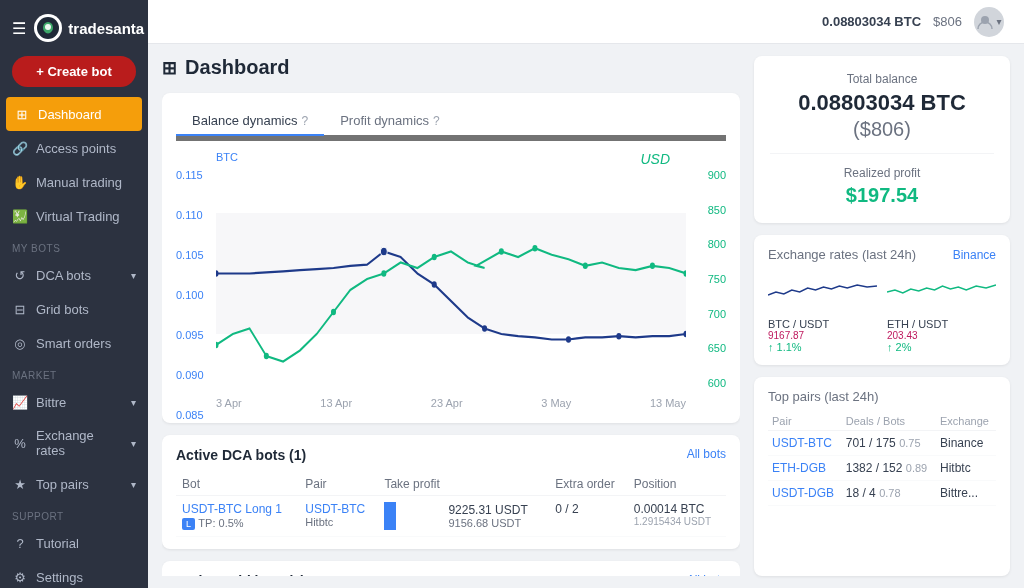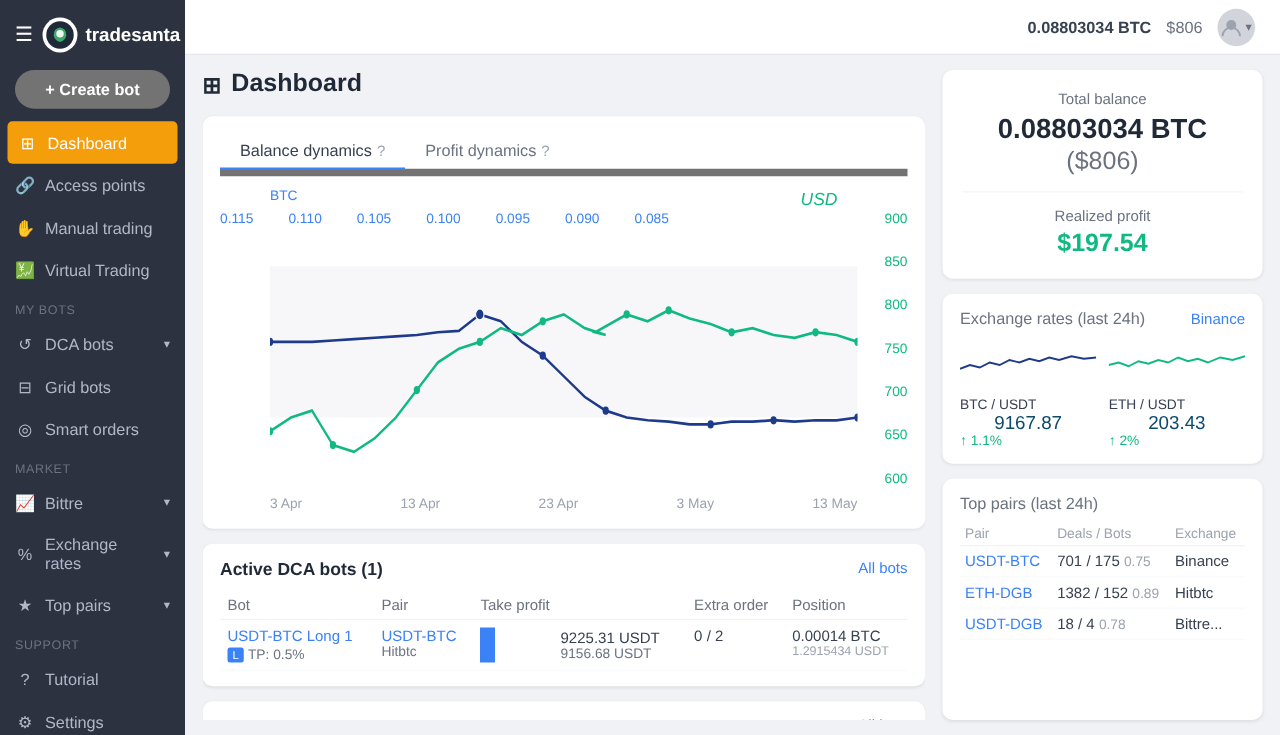--- a/index.html
+++ b/index.html
@@ -10,21 +10,21 @@
     #sidebar::-webkit-scrollbar { width: 4px; }
     #sidebar::-webkit-scrollbar-thumb { background: #555; }
 
     .sidebar-header { display: flex; align-items: center; padding: 14px 12px; gap: 8px; }
     .hamburger-icon { color: #fff; font-size: 16px; cursor: pointer; }
     .brand-logo { display: flex; align-items: center; gap: 6px; }
     .brand-avatar { width: 28px; height: 28px; border-radius: 50%; background: #fff; display: flex; align-items: center; justify-content: center; overflow: hidden; }
     .brand-avatar svg { width: 24px; height: 24px; }
     .brand-name { color: #fff; font-size: 15px; font-weight: 600; }
 
-    .create-bot-btn { margin: 0 12px 10px; background: #737373; color: #fff; border: none; border-radius: 20px; padding: 8px 0; font-size: 13px; font-weight: 600; cursor: pointer; display: flex; align-items: center; justify-content: center; gap: 5px; }
+    .create-bot-btn { margin: 0 12px 10px; background: #b91c1c; color: #fff; border: none; border-radius: 20px; padding: 8px 0; font-size: 13px; font-weight: 600; cursor: pointer; display: flex; align-items: center; justify-content: center; gap: 5px; }
 
     .sidebar-item { display: flex; align-items: center; gap: 8px; padding: 9px 12px; cursor: pointer; font-size: 13px; color: #b0b8c8; position: relative; }
     .sidebar-item.active { background: #f59e0b; color: #fff; border-radius: 4px; margin: 0 6px; padding: 9px 8px; }
     .sidebar-item .item-icon { width: 16px; height: 16px; display: flex; align-items: center; justify-content: center; font-size: 13px; flex-shrink: 0; }
     .sidebar-item .chevron { margin-left: auto; font-size: 10px; }
 
     .sidebar-section-label { font-size: 10px; color: #6b7280; text-transform: uppercase; padding: 10px 12px 4px; letter-spacing: 0.5px; }
 
     
     #main { flex: 1; display: flex; flex-direction: column; overflow: hidden; }
@@ -46,21 +46,21 @@
     .grid-icon { font-size: 18px; }
 
     
     .chart-card { background: #fff; border-radius: 8px; padding: 14px; box-shadow: 0 1px 3px rgba(0,0,0,0.08); }
     .chart-tabs { display: flex; border-bottom: 6px solid #737373; margin-bottom: 10px; }
     .chart-tab { padding: 6px 16px; font-size: 13px; color: #6b7280; cursor: pointer; border-bottom: 2px solid transparent; margin-bottom: -1px; display: flex; align-items: center; gap: 4px; }
     .chart-tab.active { color: #374151; border-bottom-color: #3b82f6; font-weight: 500; }
     .chart-tab .help-icon { color: #9ca3af; font-size: 12px; }
 
     .chart-area { position: relative; height: 240px; }
-    .chart-y-left { position: absolute; left: 0; top: 0; bottom: 20px; display: flex; justify-content: space-between; font-size: 11px; color: #3b82f6; width: 40px; gap: 28px; }
+    .chart-y-left { position: absolute; left: 0; top: 0; bottom: 20px; display: flex; flex-direction: column; justify-content: space-between; font-size: 11px; color: #3b82f6; width: 40px; gap: 28px; }
     .chart-y-right { position: absolute; right: 0; top: 0; bottom: 20px; display: flex; flex-direction: column; justify-content: space-between; font-size: 11px; color: #10b981; width: 38px; text-align: right; }
     .chart-svg { position: absolute; left: 40px; right: 40px; top: 0; bottom: 20px; }
     .chart-x-labels { position: absolute; bottom: 0; left: 40px; right: 40px; display: flex; justify-content: space-between; font-size: 11px; color: #9ca3af; }
     .chart-label-btc { font-size: 11px; color: #3b82f6; margin-left: 40px; }
     .chart-label-usd { font-size: 14px; color: #10b981; margin-right: 56px; font-style: italic; }
 
     
     .bots-card { background: #fff; border-radius: 8px; padding: 12px 14px; box-shadow: 0 1px 3px rgba(0,0,0,0.08); flex-shrink: 0; }
     .bots-header { display: flex; justify-content: space-between; align-items: flex-start; margin-bottom: 10px; }
     .bots-title { font-size: 14px; font-weight: 600; color: #1f2937; }
@@ -88,21 +88,21 @@
 
     .exchange-card { background: #fff; border-radius: 8px; padding: 12px 14px; box-shadow: 0 1px 3px rgba(0,0,0,0.08); }
     .exchange-card-header { display: flex; justify-content: space-between; align-items: center; margin-bottom: 8px; }
     .exchange-card-title { font-size: 13px; color: #6b7280; }
     .exchange-name { font-size: 12px; color: #3b82f6; cursor: pointer; }
     .exchange-mini-charts { display: flex; gap: 10px; margin-bottom: 8px; }
     .mini-chart { flex: 1; height: 40px; }
     .exchange-pairs { display: flex; gap: 10px; }
     .pair-info { flex: 1; }
     .pair-name { font-size: 11px; color: #374151; font-weight: 500; }
-    .pair-price { font-size: 15px; color: #0c4a6e; text-align: center; }
+    .pair-price { font-size: 10px; color: #be185d; }
     .pair-change-up { color: #10b981; font-size: 11px; }
 
     .top-pairs-card { background: #fff; border-radius: 8px; padding: 12px 14px; box-shadow: 0 1px 3px rgba(0,0,0,0.08); flex: 1; overflow: hidden; }
     .top-pairs-title { font-size: 13px; color: #6b7280; margin-bottom: 8px; }
     .top-pairs-table { width: 100%; border-collapse: collapse; font-size: 12px; }
     .top-pairs-table th { text-align: left; padding: 3px 4px; color: #9ca3af; font-weight: 500; border-bottom: 1px solid #f3f4f6; font-size: 11px; }
     .top-pairs-table td { padding: 5px 4px; color: #374151; border-bottom: 1px solid #f9fafb; }
     .top-pairs-table td a { color: #3b82f6; cursor: pointer; }
     .pair-score { color: #9ca3af; font-size: 11px; }
   </style>

